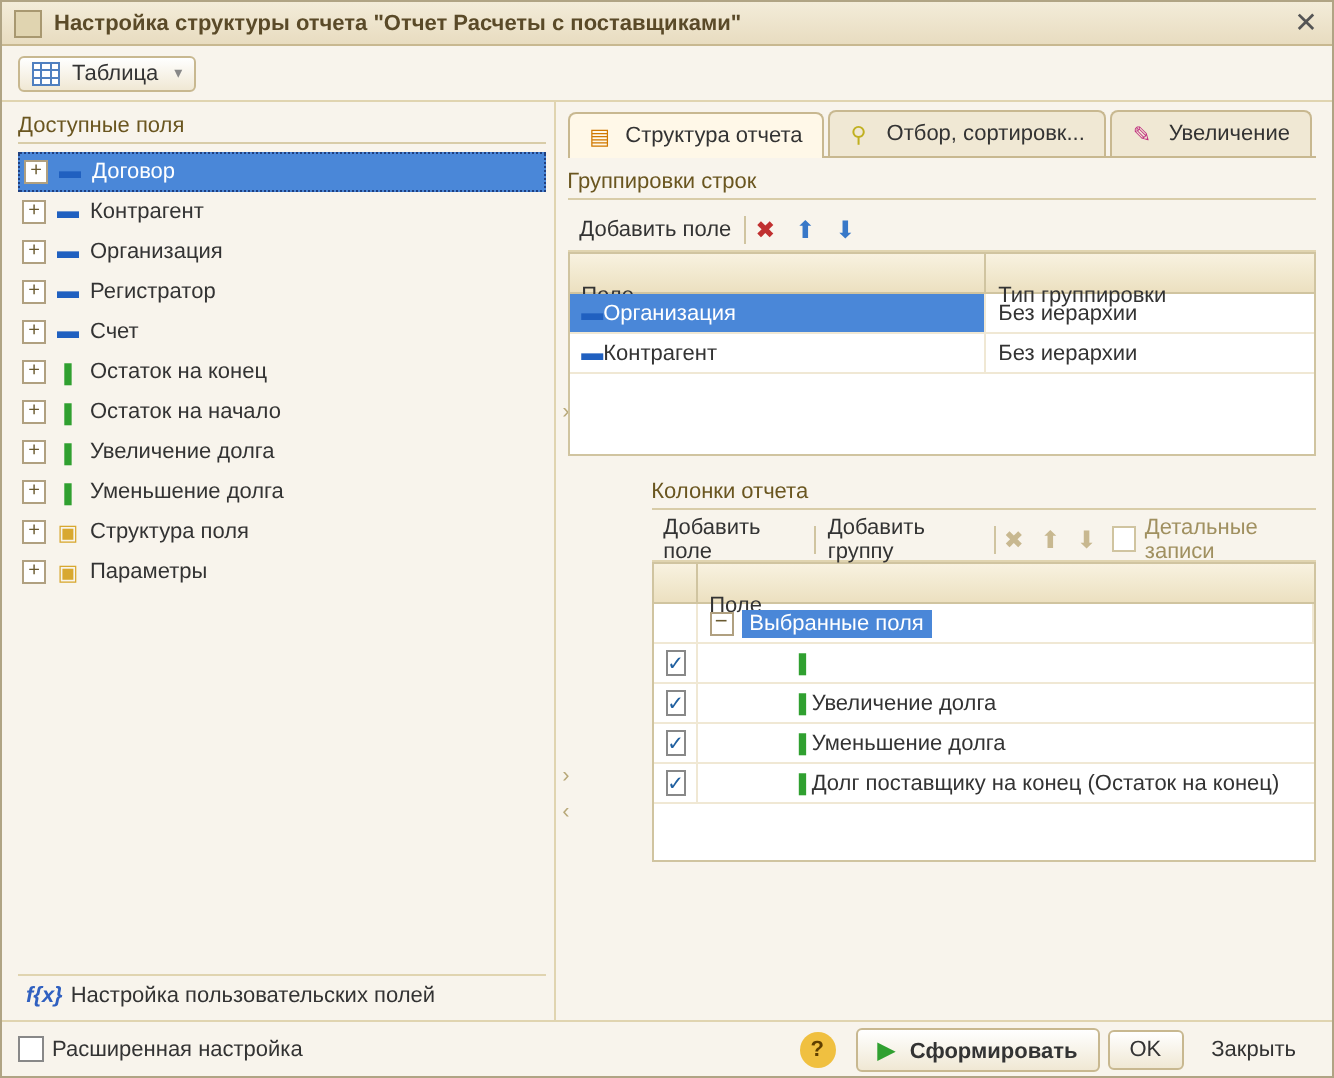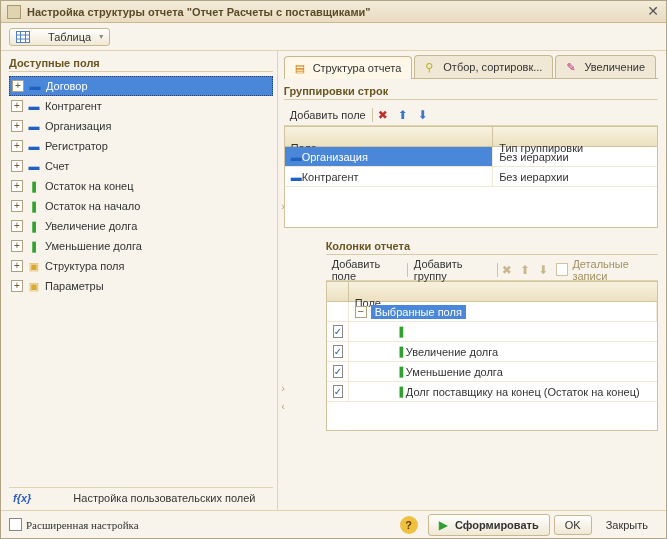--- a/index.html
+++ b/index.html
@@ -46,21 +46,20 @@
   }
   .table-btn {
     display: flex;
     align-items: center;
     border: 1px solid #c8b890;
     background: linear-gradient(to bottom, #fff, #f0e8d4);
     padding: 2px 18px 2px 6px;
     border-radius: 3px;
     cursor: pointer;
     position: relative;
-    gap: 12px;
   }
   .table-btn .table-icon {
     width: 14px; height: 12px;
     display: inline-block;
     margin-right: 6px;
   }
   .table-btn .dropdown-arrow {
     position: absolute;
     right: 6px;
     font-size: 8px;
@@ -78,21 +77,21 @@
     padding: 4px 4px 2px 8px;
   }
   .right-panel {
     flex: 1;
     padding: 4px 8px 2px 6px;
     display: flex;
     flex-direction: column;
     position: relative;
   }
   .section-title {
-    font-weight: bold;
+    font-weight: normal;
     color: #6a5620;
     font-size: 11px;
     margin: 2px 0 4px 0;
     border-bottom: 1px solid #d8cca8;
     padding-bottom: 2px;
   }
   .tree {
     flex: 1;
     overflow: auto;
   }
@@ -127,21 +126,20 @@
   }
   .icon-blue { color: #2060c0; }
   .icon-green { color: #30a030; }
   .icon-folder { color: #d8a830; }
   .user-fields-link {
     display: flex;
     align-items: center;
     padding: 4px;
     border-top: 1px solid #e0d4b0;
     cursor: pointer;
-    gap: 38px;
   }
   .user-fields-link .fx-icon {
     color: #3060c0;
     font-style: italic;
     font-weight: bold;
     font-size: 11px;
     margin-right: 4px;
   }
   .tabs {
     display: flex;
@@ -274,21 +272,20 @@
     height: 28px;
     border-top: 1px solid #e0d4b0;
     display: flex;
     align-items: center;
     padding: 0 8px;
   }
   .footer .chk-ext {
     display: flex;
     align-items: center;
     flex: 1;
-    font-family: Liberation Serif, serif;
   }
   .footer .btn {
     padding: 3px 10px;
     margin-left: 4px;
     border: 1px solid #c8b890;
     background: linear-gradient(to bottom, #fff, #f0e8d4);
     border-radius: 3px;
     cursor: pointer;
   }
   .footer .help {

